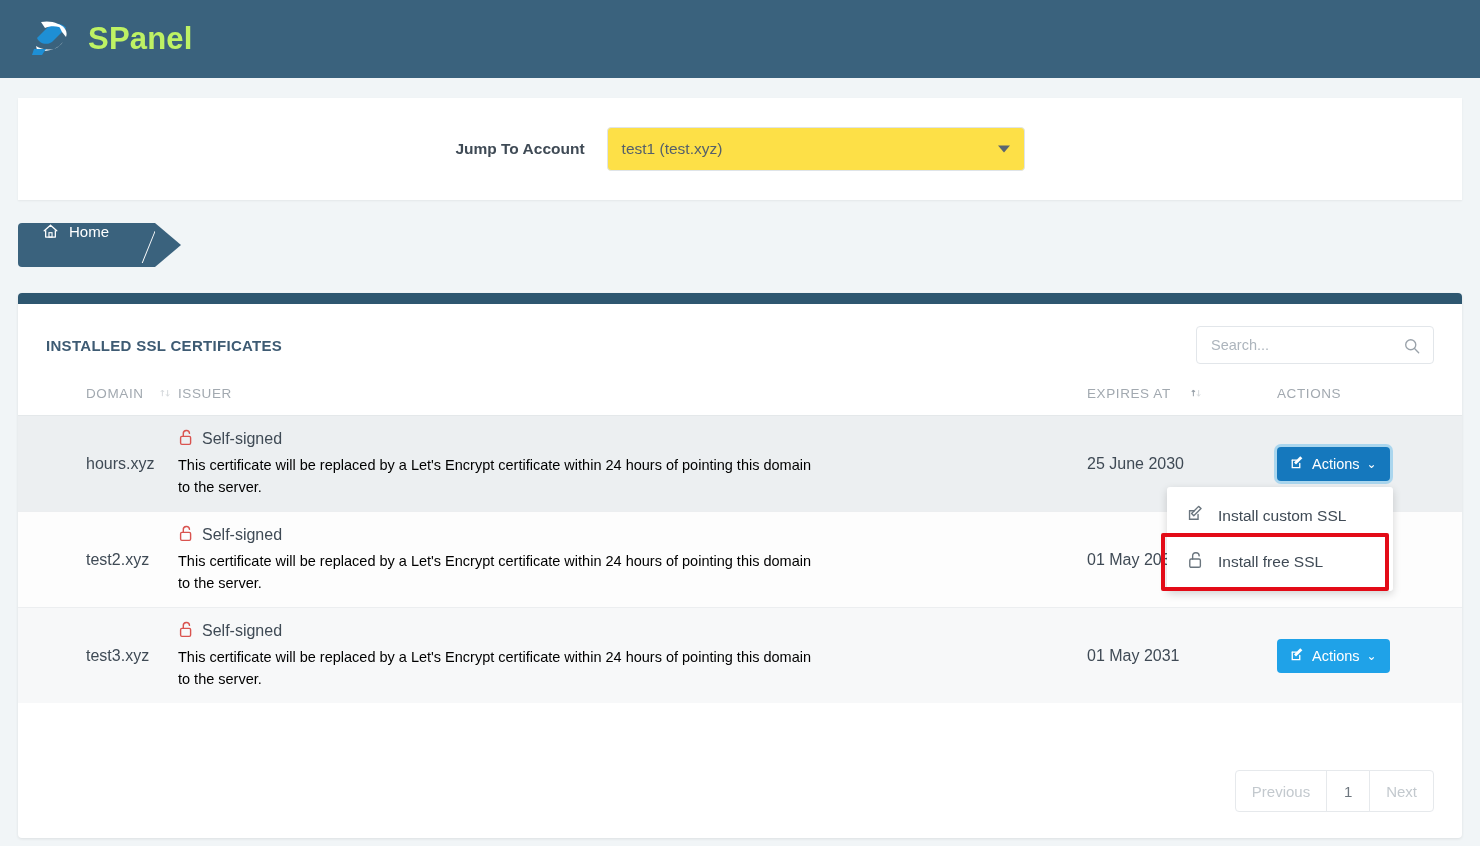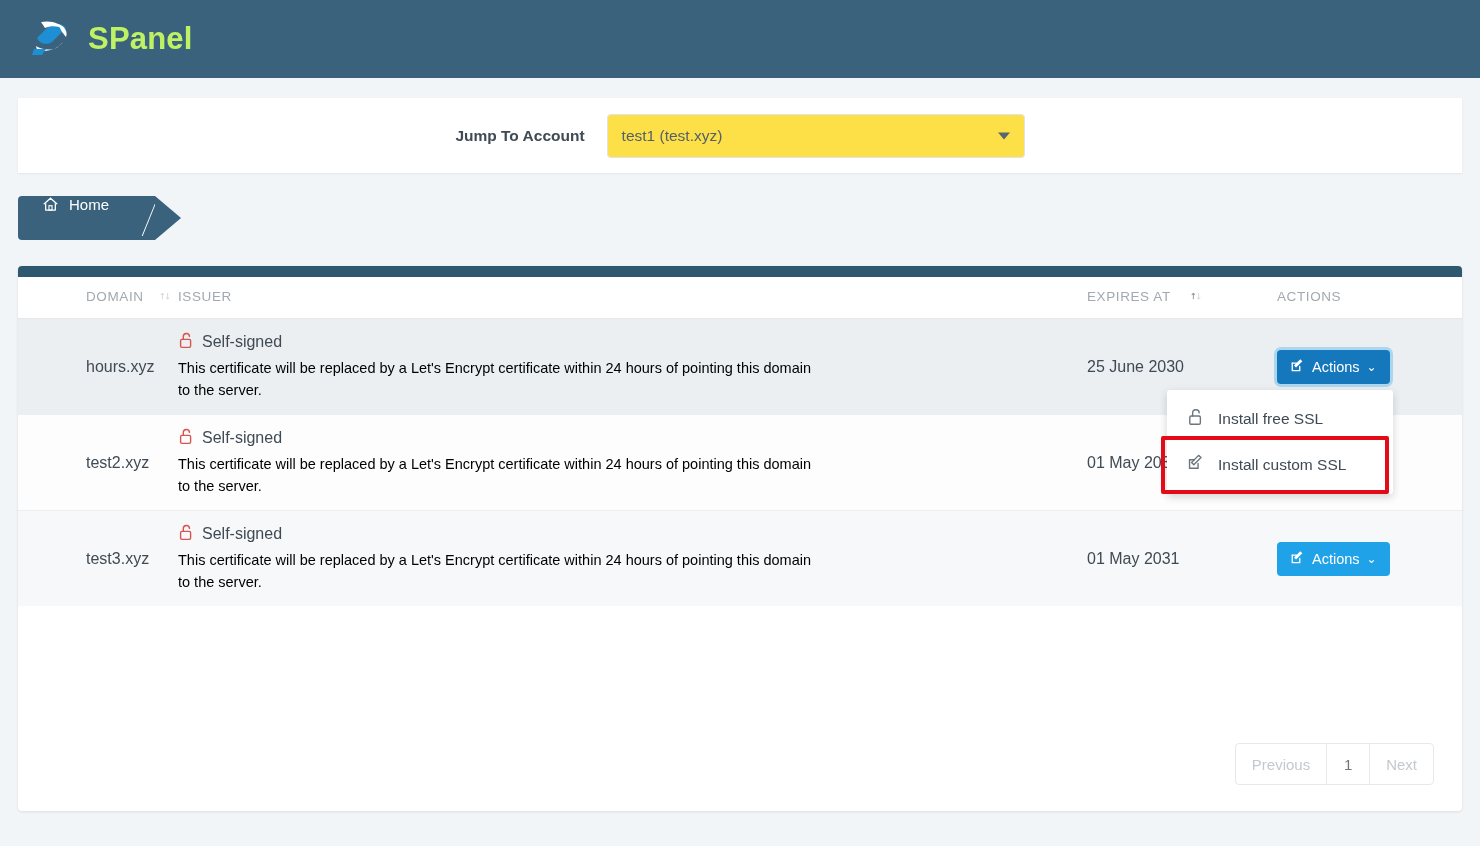--- a/index.html
+++ b/index.html
@@ -25,21 +25,21 @@
     color: #bef264;
     font-size: 31px;
     font-weight: bold;
     letter-spacing: 0.2px;
   }
 
   
   .account-panel {
     margin: 20px 18px 0 18px;
     background: #ffffff;
-    height: 75px;
+    height: 102px;
     display: flex;
     align-items: center;
     justify-content: center;
     box-shadow: 0 1px 2px rgba(0,0,0,0.06);
   }
   .account-inner { display: flex; align-items: center; gap: 22px; }
   .account-label {
     font-size: 15.5px;
     color: #3f4a55;
     font-weight: bold;
@@ -332,20 +332,32 @@
     </span>
     <span>Home</span>
   </div>
   <div class="crumb-sep"></div>
   <div class="crumb-tail"></div>
 </div>
 
 <div class="card">
   <div class="card-topbar"></div>
 
+  <div class="card-head">
+    <span class="card-title">INSTALLED SSL CERTIFICATES</span>
+    <div class="search-box">
+      <input class="search-input" type="text" placeholder="Search..." style="">
+      <span class="search-icon">
+        <svg width="18" height="18" viewBox="0 0 20 20">
+          <circle cx="8.6" cy="8.6" r="5.6" stroke="#9aa2aa" stroke-width="1.5" fill="none"></circle>
+          <path d="M12.8 12.8 L17.4 17.4" stroke="#9aa2aa" stroke-width="1.5" stroke-linecap="round"></path>
+        </svg>
+      </span>
+    </div>
+  </div>
 
   <div class="tbl">
     <div class="tbl-head">
       <div class="col-domain">
         <span>DOMAIN</span>
         <span class="sort-ico">
           <svg width="14" height="14" viewBox="0 0 16 16">
             <path d="M5 10.5 V3.5 M5 3.5 L3.2 5.6 M5 3.5 L6.8 5.6" stroke="#d3d7db" stroke-width="1.1" fill="none"></path>
             <path d="M11 3.5 V10.5 M11 10.5 L9.2 8.4 M11 10.5 L12.8 8.4" stroke="#d3d7db" stroke-width="1.1" fill="none"></path>
           </svg>
@@ -393,36 +405,36 @@
             </svg>
           </span>
           <span>Actions</span>
           <span class="chev">⌄</span>
         </button>
 
         
         <div class="dropdown">
           <div class="dd-item">
             <span>
-              <svg width="17" height="18" viewBox="0 0 16 17">
-                <rect x="2.6" y="7.6" width="10" height="7.8" rx="1.3" stroke="#6a757e" stroke-width="1.3" fill="none"></rect>
-                <path d="M5.3 7.6 V5 A3.1 3.1 0 0 1 11.5 4.6" stroke="#6a757e" stroke-width="1.3" fill="none" stroke-linecap="round"></path>
-              </svg>
-            </span>
-            <span>Install free SSL</span>
-          </div>
-          <div class="dd-item">
-            <span>
               <svg width="17" height="17" viewBox="0 0 16 16">
                 <path d="M2.4 5.4 V13.4 H10.4 V9" stroke="#6a757e" stroke-width="1.3" fill="none" stroke-linecap="round"></path>
                 <path d="M2.4 5.4 H7" stroke="#6a757e" stroke-width="1.3" fill="none" stroke-linecap="round"></path>
                 <path d="M6.4 10.2 L13.2 3.4 L10.9 1.3 L4.3 8 Z" fill="none" stroke="#6a757e" stroke-width="1.3" stroke-linejoin="round"></path>
               </svg>
             </span>
             <span>Install custom SSL</span>
+          </div>
+          <div class="dd-item">
+            <span>
+              <svg width="17" height="18" viewBox="0 0 16 17">
+                <rect x="2.6" y="7.6" width="10" height="7.8" rx="1.3" stroke="#6a757e" stroke-width="1.3" fill="none"></rect>
+                <path d="M5.3 7.6 V5 A3.1 3.1 0 0 1 11.5 4.6" stroke="#6a757e" stroke-width="1.3" fill="none" stroke-linecap="round"></path>
+              </svg>
+            </span>
+            <span>Install free SSL</span>
           </div>
         </div>
         <div class="highlight-box"></div>
       </div>
     </div>
 
     <div class="row r2">
       <div class="cell-domain">test2.xyz</div>
       <div class="cell-issuer">
         <div class="issuer-title">

